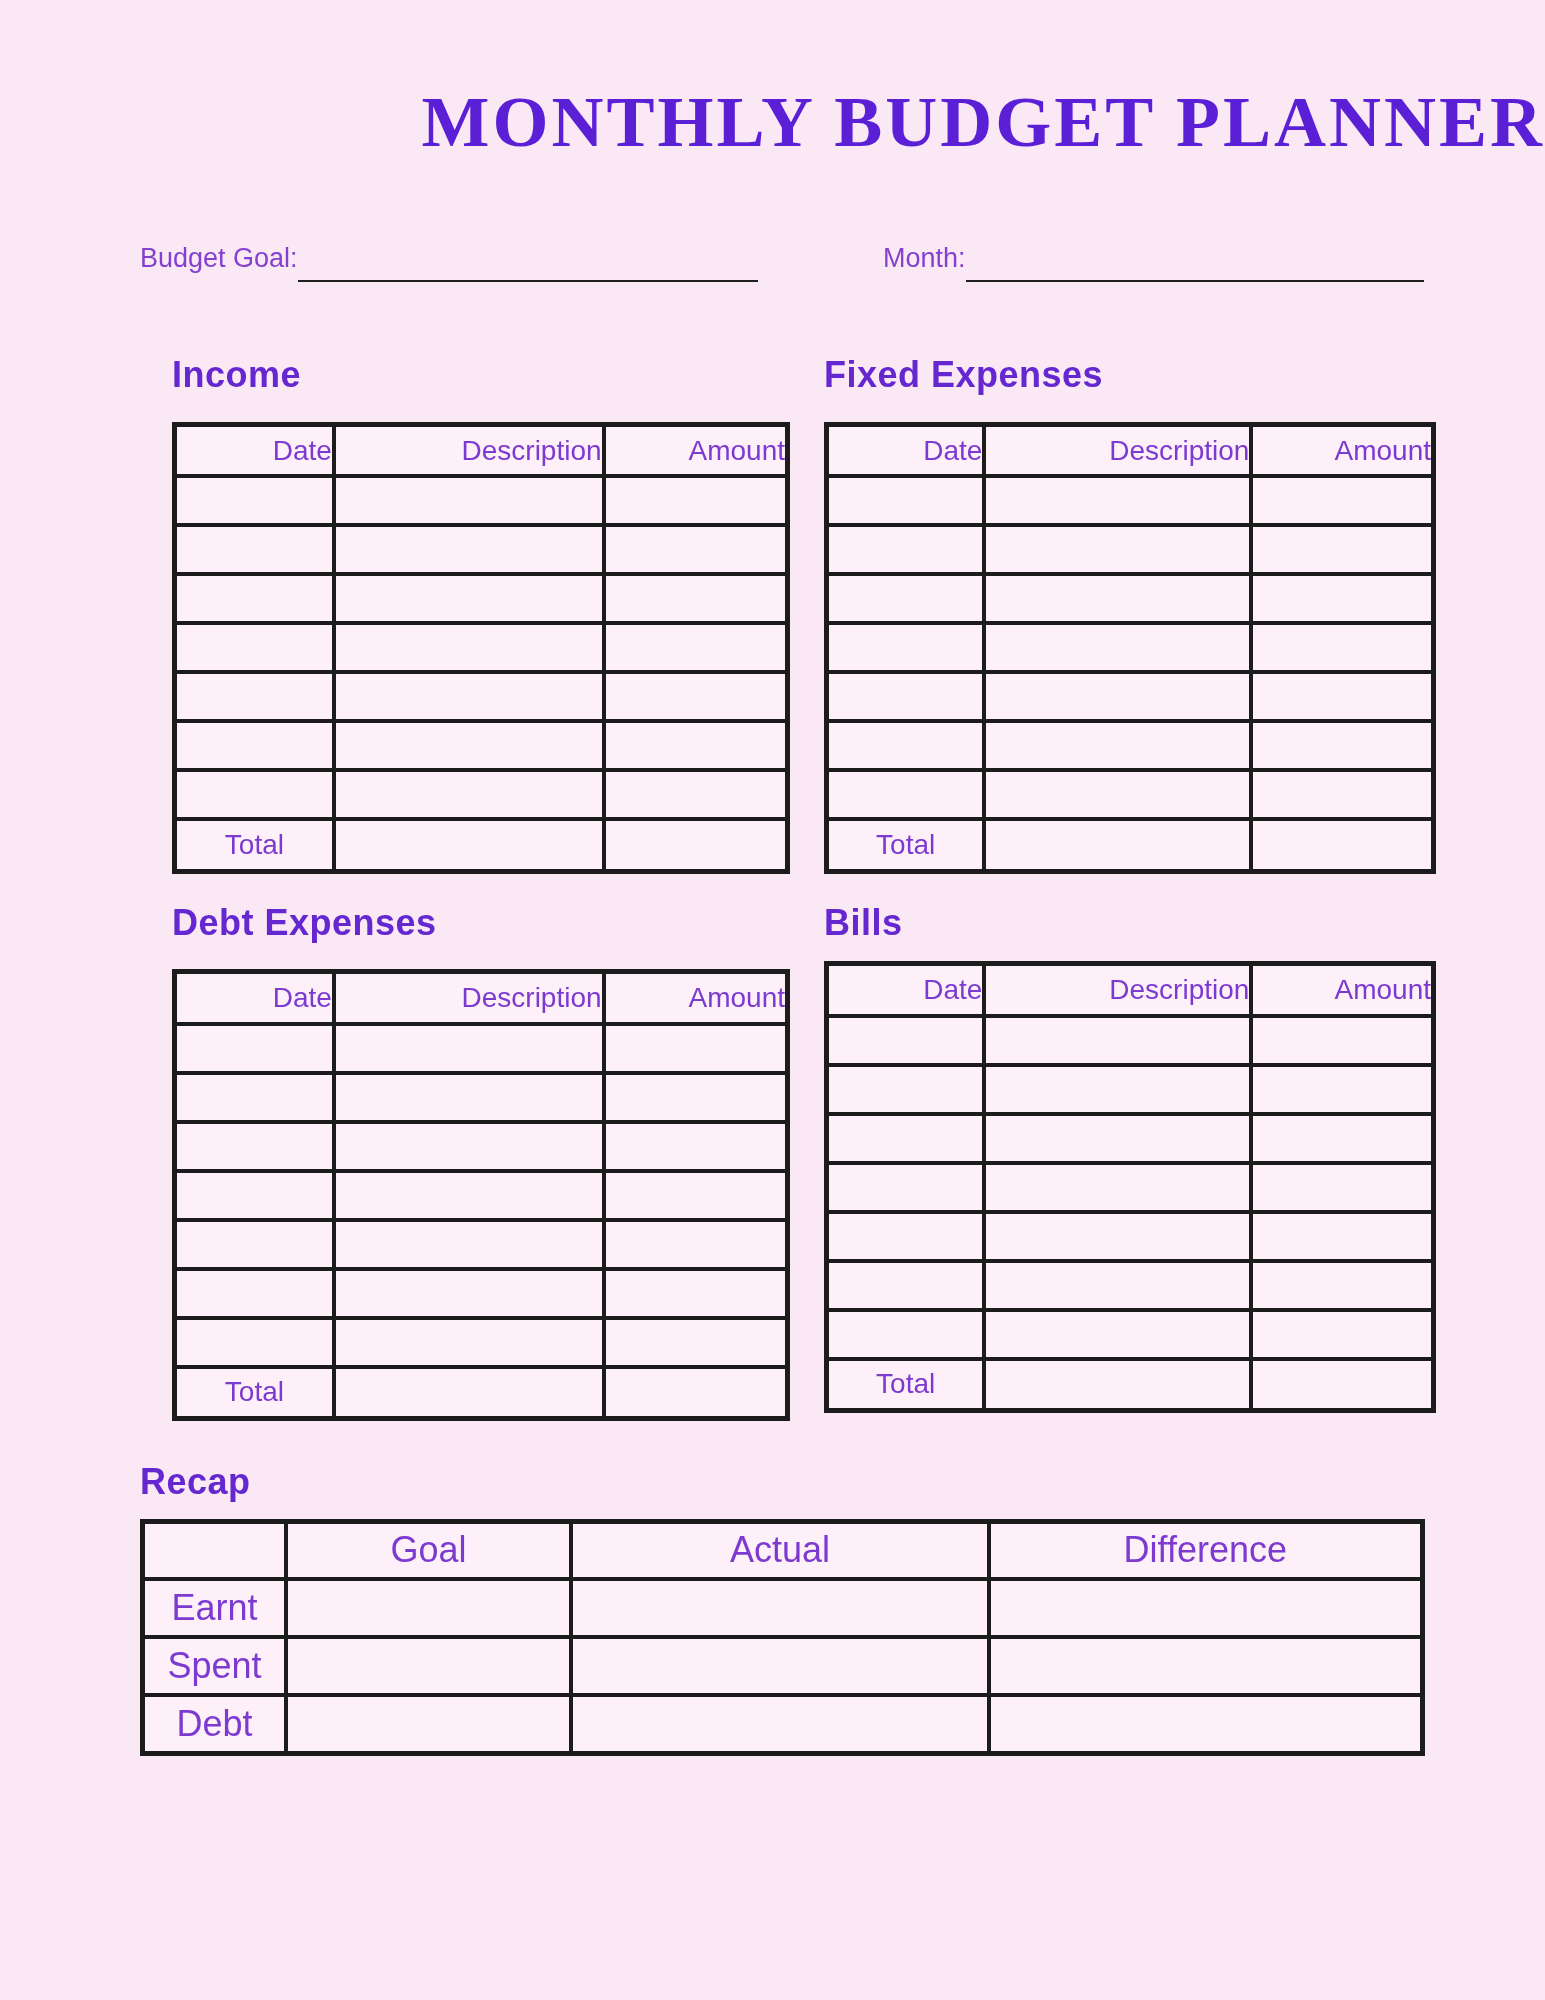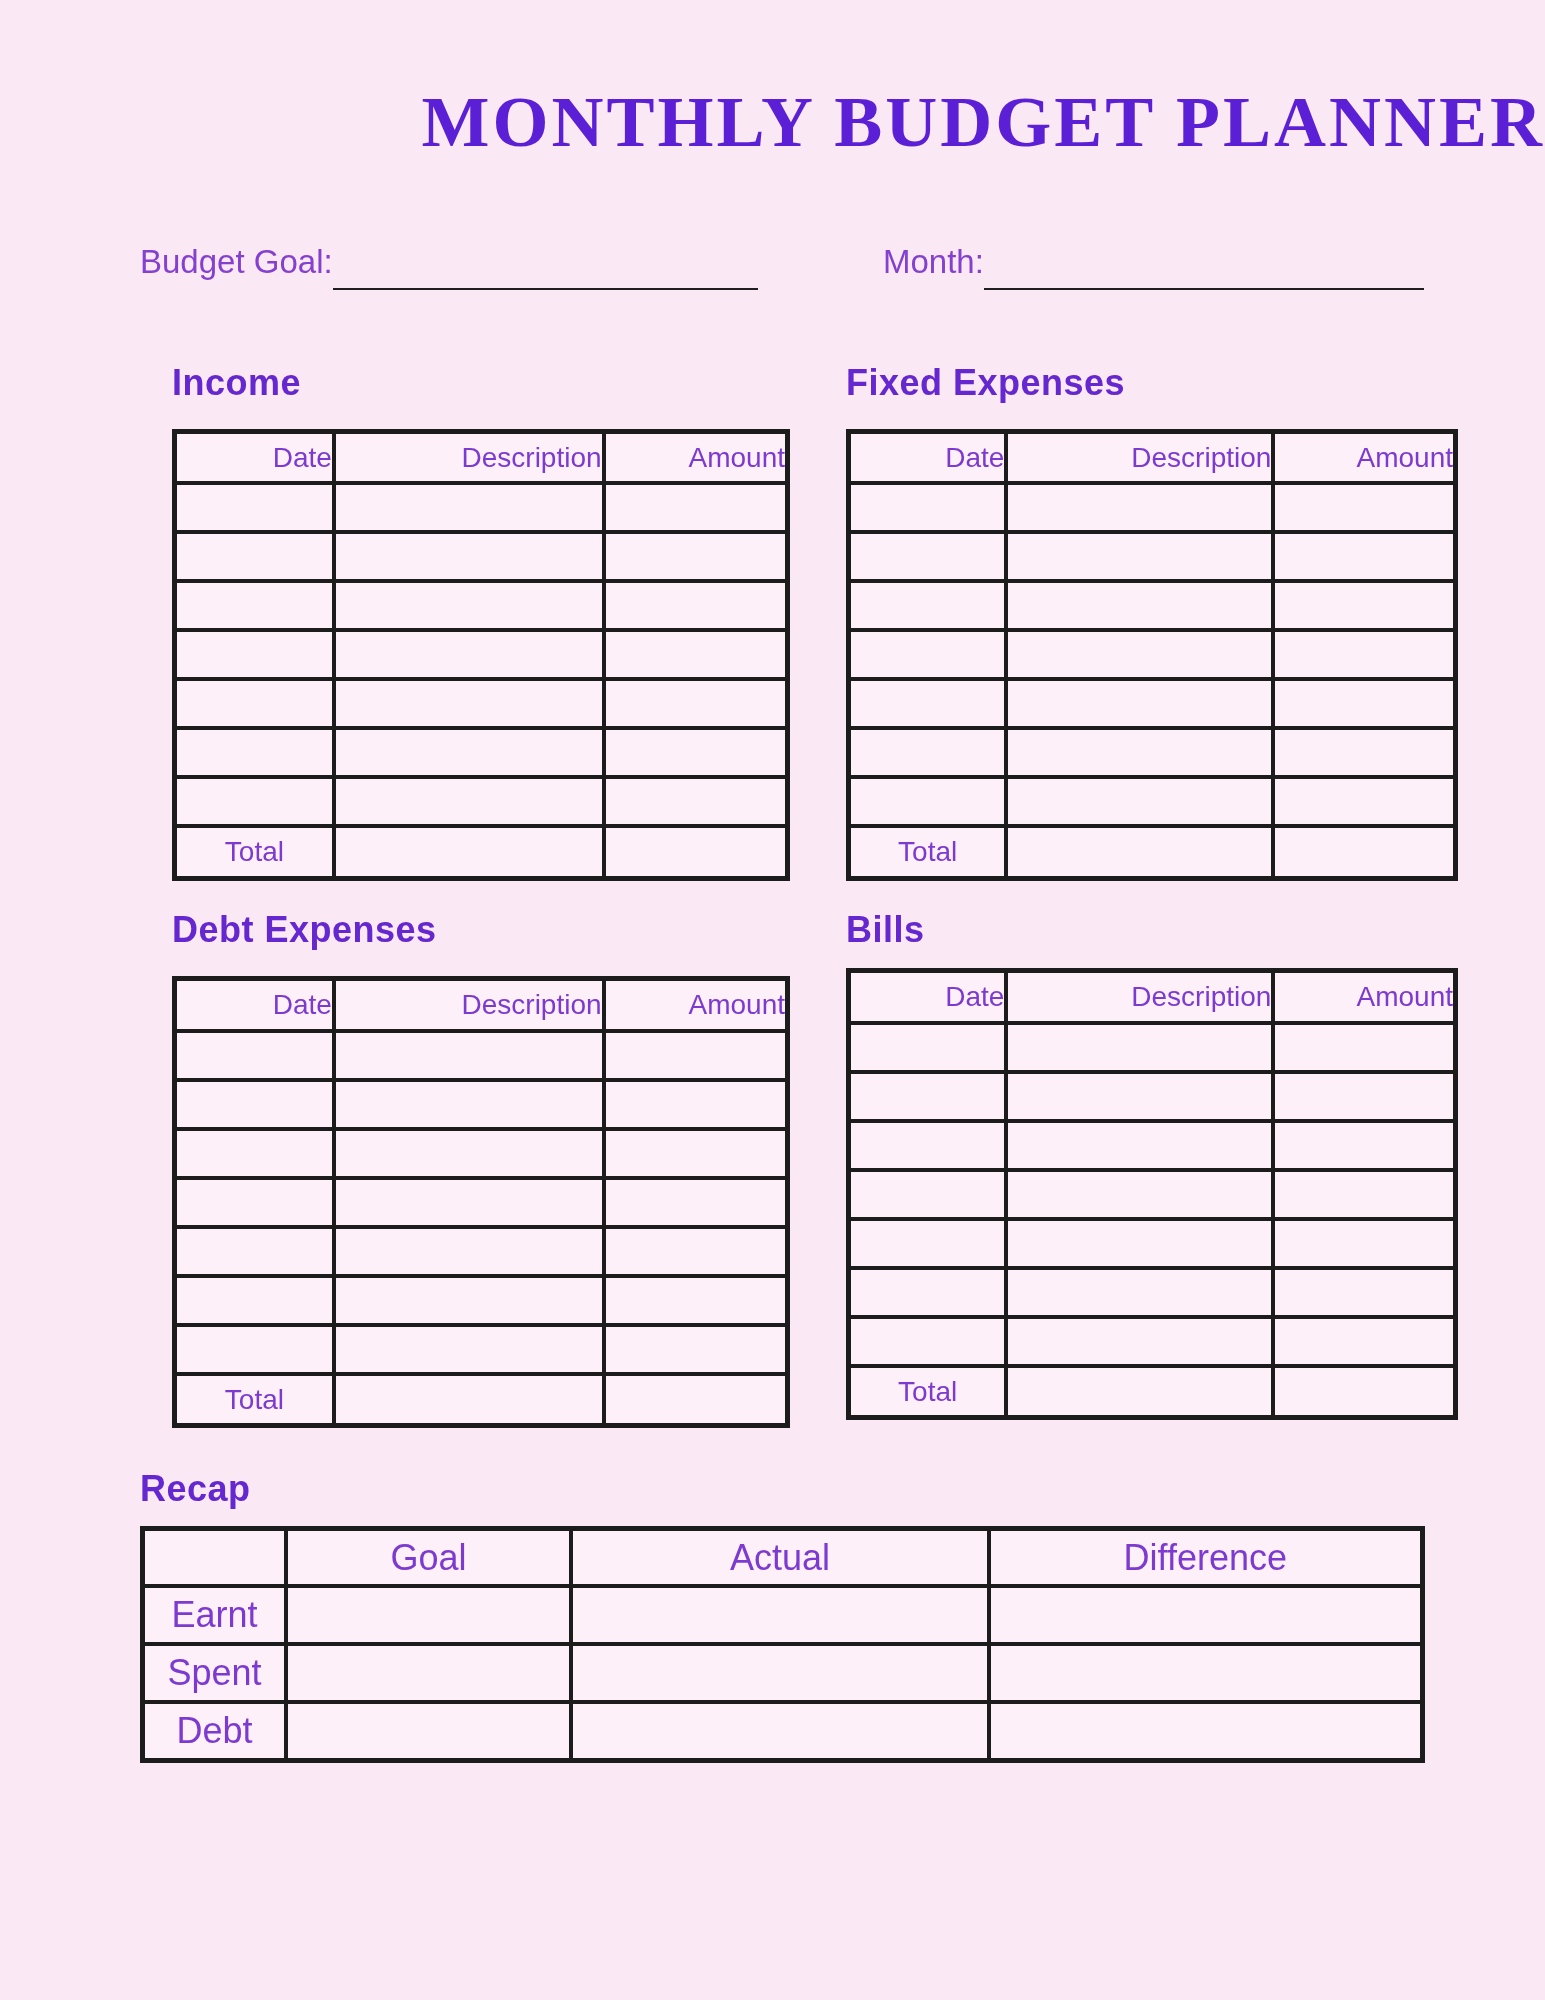--- a/index.html
+++ b/index.html
@@ -35,38 +35,38 @@
   }
 
   .fields{
     display:grid;
     grid-template-columns:618px 612px;
     column-gap:54px;
     margin:84px 121px 0 140px;
   }
   .field{display:flex;align-items:flex-end;}
   .field-label{
-    font-size:33px;
+    font-size:27px;
     color:var(--label-text);
     line-height:1.2;
     white-space:nowrap;
     text-align:right;
   }
   .field-month .field-label{padding-left:71px;}
   .field-line{
     flex:1;
     border-bottom:2px solid var(--line-color);
     margin-bottom:-8px;
     height:1px;
   }
 
   .tables-grid{
     display:grid;
     grid-template-columns:618px 612px;
-    column-gap:56px;
+    column-gap:34px;
     margin:80px 121px 0 140px;
     padding-left:32px;
   }
   section.budget-section{display:block;}
   section.row2{margin-top:28px;}
   h2.section-heading{
     margin:0;
     font-size:36px;
     line-height:1.15;
     font-weight:700;

